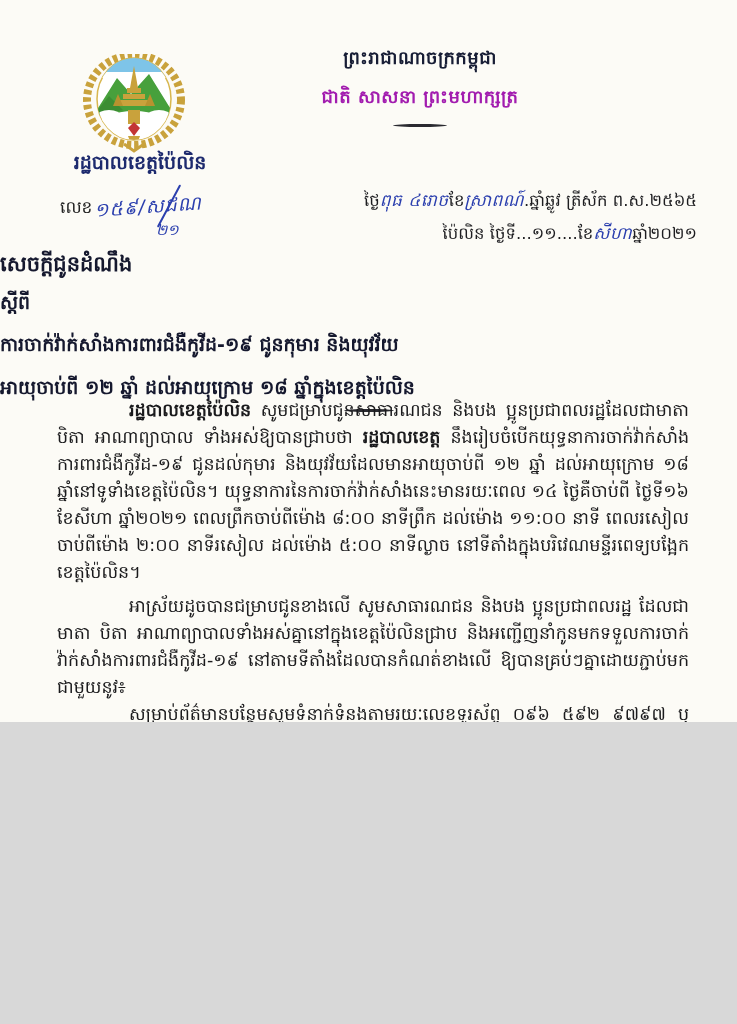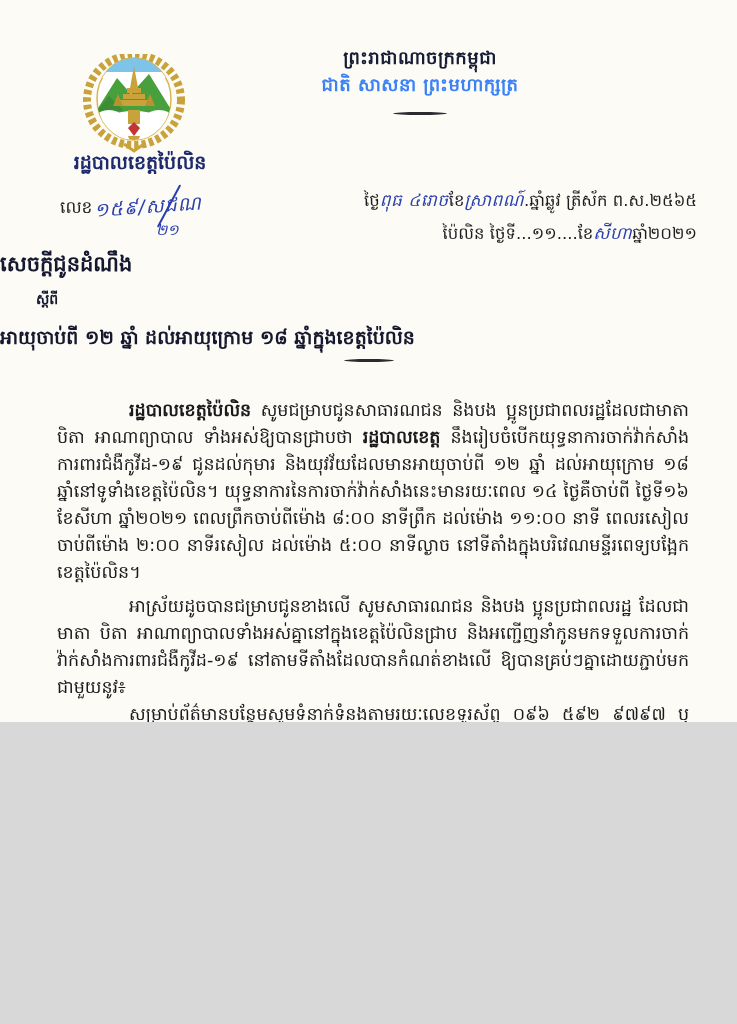--- a/index.html
+++ b/index.html
@@ -5,40 +5,40 @@
   html,body{margin:0;padding:0;background:#d8d8d8;}
   .page{
     position:relative;width:737px;height:722px;margin:0 auto;
     background:#fcfbf6;overflow:hidden;
     font-family:"DejaVu Sans","Liberation Sans",sans-serif;
     color:#1d1d20;
   }
   
   .kingdom{position:absolute;top:46px;left:255px;width:330px;text-align:center;}
   .kingdom .k1{font-size:18px;font-weight:bold;color:#171d35;letter-spacing:.5px;}
-  .kingdom .k2{font-size:18px;font-weight:bold;color:#3b82f6;letter-spacing:.5px;text-align:center;}
+  .kingdom .k2{font-size:18px;font-weight:bold;color:#a21caf;margin-top:12px;letter-spacing:.5px;text-align:center;}
   .taper{height:3px;background:#2a2a30;border-radius:50%;}
   .kingdom .taper{width:54px;margin:12px auto 0 auto;}
   
   .emblem{position:absolute;left:78px;top:54px;width:112px;height:100px;}
   .admin{position:absolute;left:40px;top:150px;width:200px;text-align:center;
          font-size:19px;font-weight:bold;color:#1d2a6e;}
   .numero{position:absolute;left:60px;top:194px;font-size:17px;color:#222;}
   .hw{color:#2b3fae;font-style:italic;}
   .hw-number{display:inline-block;font-size:19px;transform:rotate(-4deg);margin-left:2px;letter-spacing:1px;}
   .hw-number-sub{position:absolute;left:96px;top:26px;font-size:15px;}
   .num-slash{position:absolute;left:108px;top:-12px;width:2px;height:48px;background:#2b3fae;
              transform:rotate(28deg);border-radius:2px;}
   
   .dateline{position:absolute;top:184px;right:40px;text-align:right;font-size:16.5px;line-height:33px;color:#1d1d20;}
   .dateline .hw{font-size:17px;letter-spacing:.5px;}
   
   .title-block{position:absolute;top:250px;left:0;width:737px;text-align:left;color:#15182e;}
   .t-head{font-size:21px;font-weight:bold;}
-  .t-re{font-size:14px;font-weight:bold;margin-top:9px;padding-left:36px;}
+  .t-re{font-size:19px;font-weight:bold;margin-top:9px;}
   .t-sub{font-size:19px;font-weight:bold;line-height:34px;margin-top:9px;}
   .title-block .taper{width:50px;margin:5px auto 0 auto;}
   
   .body-block{position:absolute;top:397px;left:57px;width:632px;
               font-size:17.5px;line-height:27px;text-align:justify;color:#1a1a1c;}
   .body-block p{margin:0;text-indent:72px;}
   .body-block p.p2{margin-top:7px;}
   .doc-list{margin-top:5px;}
   .doc-list div{text-indent:58px;line-height:27px;}
   .contact{margin-top:6px;}
@@ -109,20 +109,21 @@
   </div>
 
   <div class="dateline">
     <div><span>ថ្ងៃ</span><span class="hw">ពុធ ៤រោច</span><span>ខែ</span><span class="hw">ស្រាពណ៍</span><span>.ឆ្នាំឆ្លូវ ត្រីស័ក ព.ស.២៥៦៥</span></div>
     <div><span>ប៉ៃលិន ថ្ងៃទី...</span><span>១១</span><span>....ខែ</span><span class="hw">សីហា</span><span>ឆ្នាំ២០២១</span></div>
   </div>
 
   <div class="title-block">
     <div class="t-head">សេចក្តីជូនដំណឹង</div>
     <div class="t-re">ស្តីពី</div>
+    <div class="t-sub">ការចាក់វ៉ាក់សាំងការពារជំងឺកូវីដ-១៩ ជូនកុមារ និងយុវវ័យ</div>
     <div class="t-sub">អាយុចាប់ពី ១២ ឆ្នាំ ដល់អាយុក្រោម ១៨ ឆ្នាំក្នុងខេត្តប៉ៃលិន</div>
     <div class="taper"></div>
   </div>
 
   <div class="body-block">
     <p><span class="bold">រដ្ឋបាលខេត្តប៉ៃលិន</span><span> សូមជម្រាបជូនសាធារណជន និងបង ប្អូនប្រជាពលរដ្ឋដែលជាមាតាបិតា អាណាព្យាបាល ទាំងអស់ឱ្យបានជ្រាបថា </span><span class="bold">រដ្ឋបាលខេត្ត</span><span> នឹងរៀបចំបើកយុទ្ធនាការចាក់វ៉ាក់សាំងការពារជំងឺកូវីដ-១៩ ជូនដល់កុមារ និងយុវវ័យដែលមានអាយុចាប់ពី ១២ ឆ្នាំ ដល់អាយុក្រោម ១៨ ឆ្នាំនៅទូទាំងខេត្តប៉ៃលិន។ យុទ្ធនាការនៃការចាក់វ៉ាក់សាំងនេះមានរយៈពេល ១៤ ថ្ងៃគឺចាប់ពី ថ្ងៃទី១៦ ខែសីហា ឆ្នាំ២០២១ ពេលព្រឹកចាប់ពីម៉ោង ៨:០០ នាទីព្រឹក ដល់ម៉ោង ១១:០០ នាទី ពេលរសៀលចាប់ពីម៉ោង ២:០០ នាទីរសៀល ដល់ម៉ោង ៥:០០ នាទីល្ងាច នៅទីតាំងក្នុងបរិវេណមន្ទីរពេទ្យបង្អែកខេត្តប៉ៃលិន។</span></p>
     <p class="p2">អាស្រ័យដូចបានជម្រាបជូនខាងលើ សូមសាធារណជន និងបង ប្អូនប្រជាពលរដ្ឋ ដែលជាមាតា បិតា អាណាព្យាបាលទាំងអស់គ្នានៅក្នុងខេត្តប៉ៃលិនជ្រាប និងអញ្ជើញនាំកូនមកទទួលការចាក់វ៉ាក់សាំងការពារជំងឺកូវីដ-១៩ នៅតាមទីតាំងដែលបានកំណត់ខាងលើ ឱ្យបានគ្រប់ៗគ្នាដោយភ្ជាប់មកជាមួយនូវ៖</p>
     <p class="contact"><span>សម្រាប់ព័ត៌មានបន្ថែមសូមទំនាក់ទំនងតាមរយៈលេខទូរស័ព្ទ ០៩៦ ៥៩២ ៩៧៩៧ ឬ ០៩៧ ៤២១ ៦៦៦៤។</span><svg class="paraph-svg" width="30" height="20" viewBox="0 0 30 20">
           <path d="M3,16 C10,3 18,1 14,9 L9,17 C15,11 22,7 28,4" fill="none" stroke="#2b3fae" stroke-width="2" stroke-linecap="round"></path>
         </svg></p>

